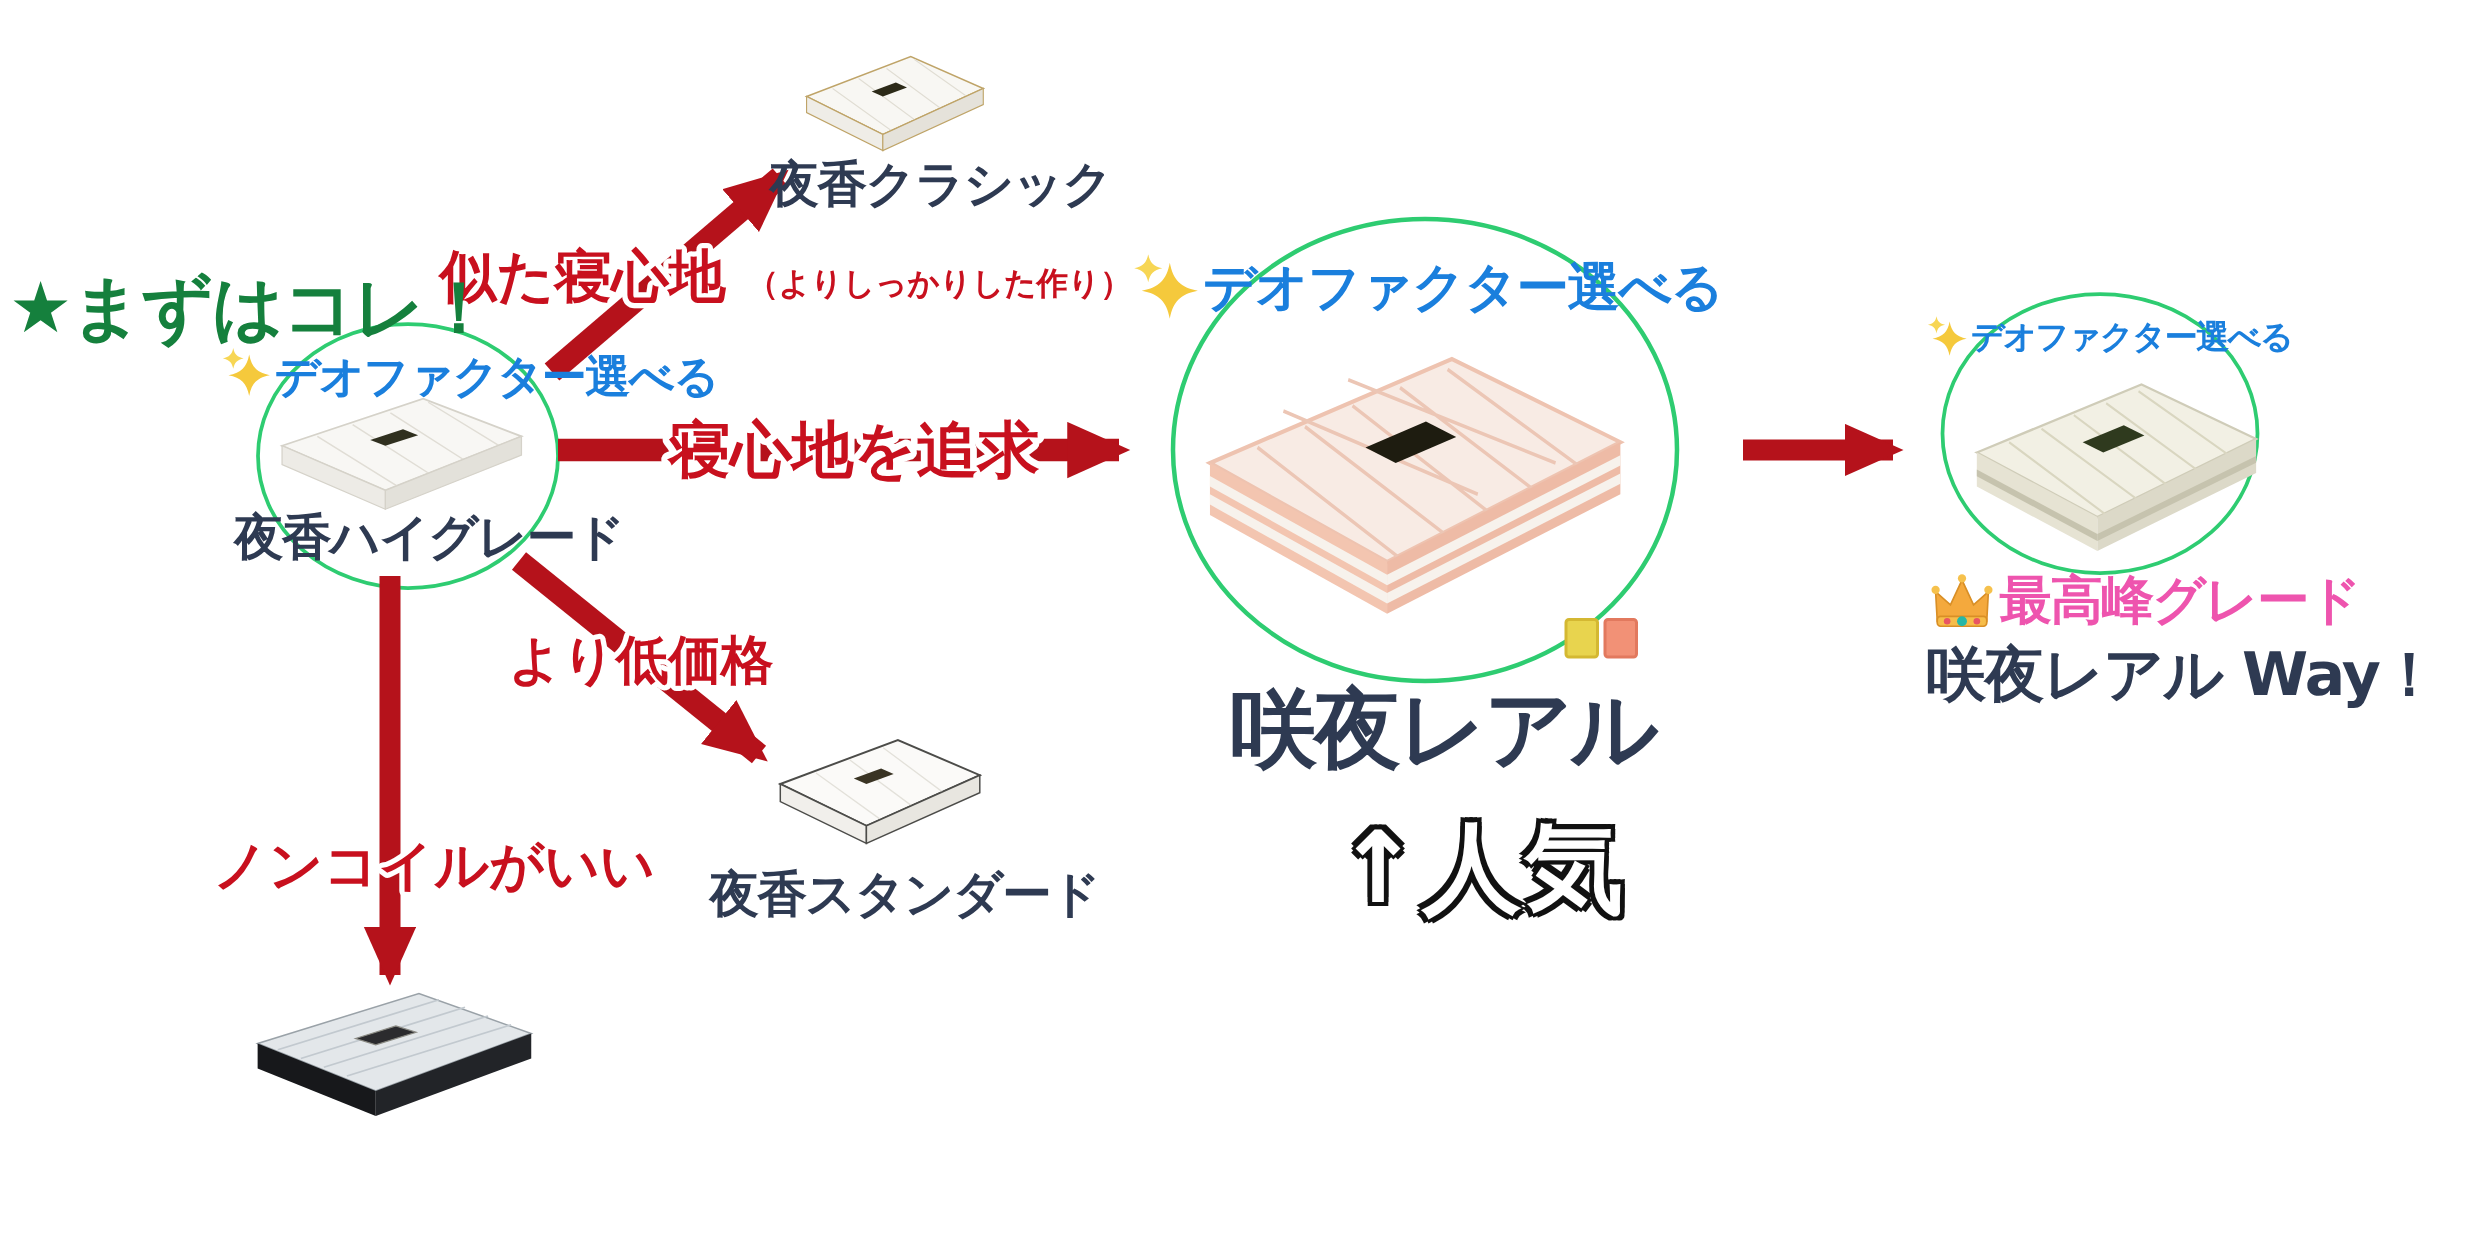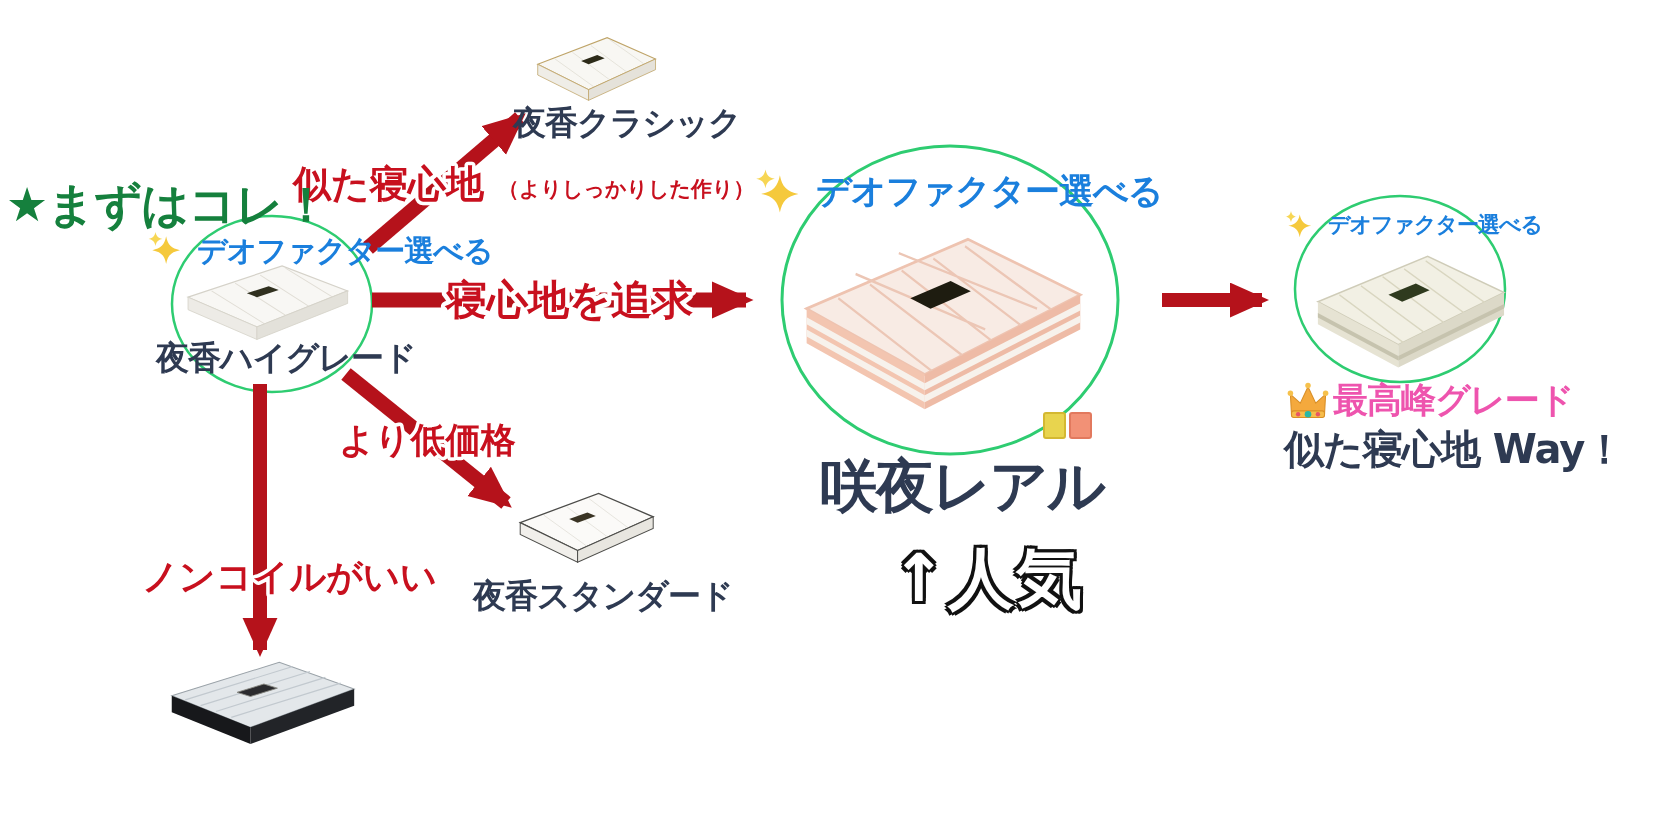--- a/index.html
+++ b/index.html
@@ -13,21 +13,21 @@
   .note-start{
     left:6px;top:174px;font-size:47px;font-weight:900;color:#15803d;letter-spacing:-1px;white-space:nowrap;
   }
   .product-label{color:#2e3a52;font-weight:900;white-space:nowrap;letter-spacing:-1px;}
   .lbl-highgrade{left:156px;top:336px;font-size:33px;}
   .lbl-classic{left:513px;top:101px;font-size:33px;}
   .lbl-standard{left:473px;top:574px;font-size:33px;}
   .lbl-hifeel{left:144px;top:760px;font-size:35px;}
   .lbl-real{left:820px;top:448px;font-size:58px;letter-spacing:-2px;}
   .lbl-noway{left:1284px;top:422px;font-size:40px;}
-  .badge{display:flex;align-items:flex-start;gap:16px;white-space:nowrap;}
+  .badge{display:flex;align-items:flex-start;gap:2px;white-space:nowrap;}
   .badge .btxt{color:#1a7fdd;font-weight:900;letter-spacing:-1px;}
   .badge-1{left:147px;top:231px;}  .badge-1 .btxt{font-size:30px;}
   .badge-2{left:754px;top:168px;}  .badge-2 .btxt{font-size:35px;}
   .badge-3{left:1284px;top:210px;} .badge-3 .btxt{font-size:22px;}
   .grade-row{left:1286px;top:377px;display:flex;align-items:center;gap:3px;white-space:nowrap;}
   .grade-row .gtxt{color:#ee54ae;font-weight:900;font-size:35px;letter-spacing:-1px;}
   .popular{
     left:891px;top:534px;font-size:66px;font-weight:900;color:#ffffff;white-space:nowrap;letter-spacing:2px;
     text-shadow:-3px -3px 0 #111,3px -3px 0 #111,-3px 3px 0 #111,3px 3px 0 #111,
                 -3px 0 0 #111,3px 0 0 #111,0 -3px 0 #111,0 3px 0 #111;
@@ -202,21 +202,21 @@
       <path d="M18,5 C19.5,13 23,16.5 31,18 C23,19.5 19.5,23 18,31 C16.5,23 13,19.5 5,18 C13,16.5 16.5,13 18,5 Z" fill="#f5c93c"></path>
       <path d="M8,1 C8.8,5 10.5,6.7 14.5,7.5 C10.5,8.3 8.8,10 8,14 C7.2,10 5.5,8.3 1.5,7.5 C5.5,6.7 7.2,5 8,1 Z" fill="#f7d654"></path>
     </svg>
     <span class="btxt">デオファクター選べる</span>
   </div>
 
   <div class="abs product-label lbl-highgrade">夜香ハイグレード</div>
   <div class="abs product-label lbl-classic">夜香クラシック</div>
   <div class="abs product-label lbl-standard">夜香スタンダード</div>
   <div class="abs product-label lbl-real">咲夜レアル</div>
-  <div class="abs product-label lbl-noway">似た寝心地 Way！</div>
+  <div class="abs product-label lbl-noway">咲夜レアル Way！</div>
 
   <div class="abs swatches">
     <div class="swatch swatch-yellow"></div>
     <div class="swatch swatch-pink"></div>
   </div>
 
   <div class="abs popular">↑人気</div>
 
   <div class="abs grade-row">
     <svg width="44" height="40" viewBox="0 0 40 36">

